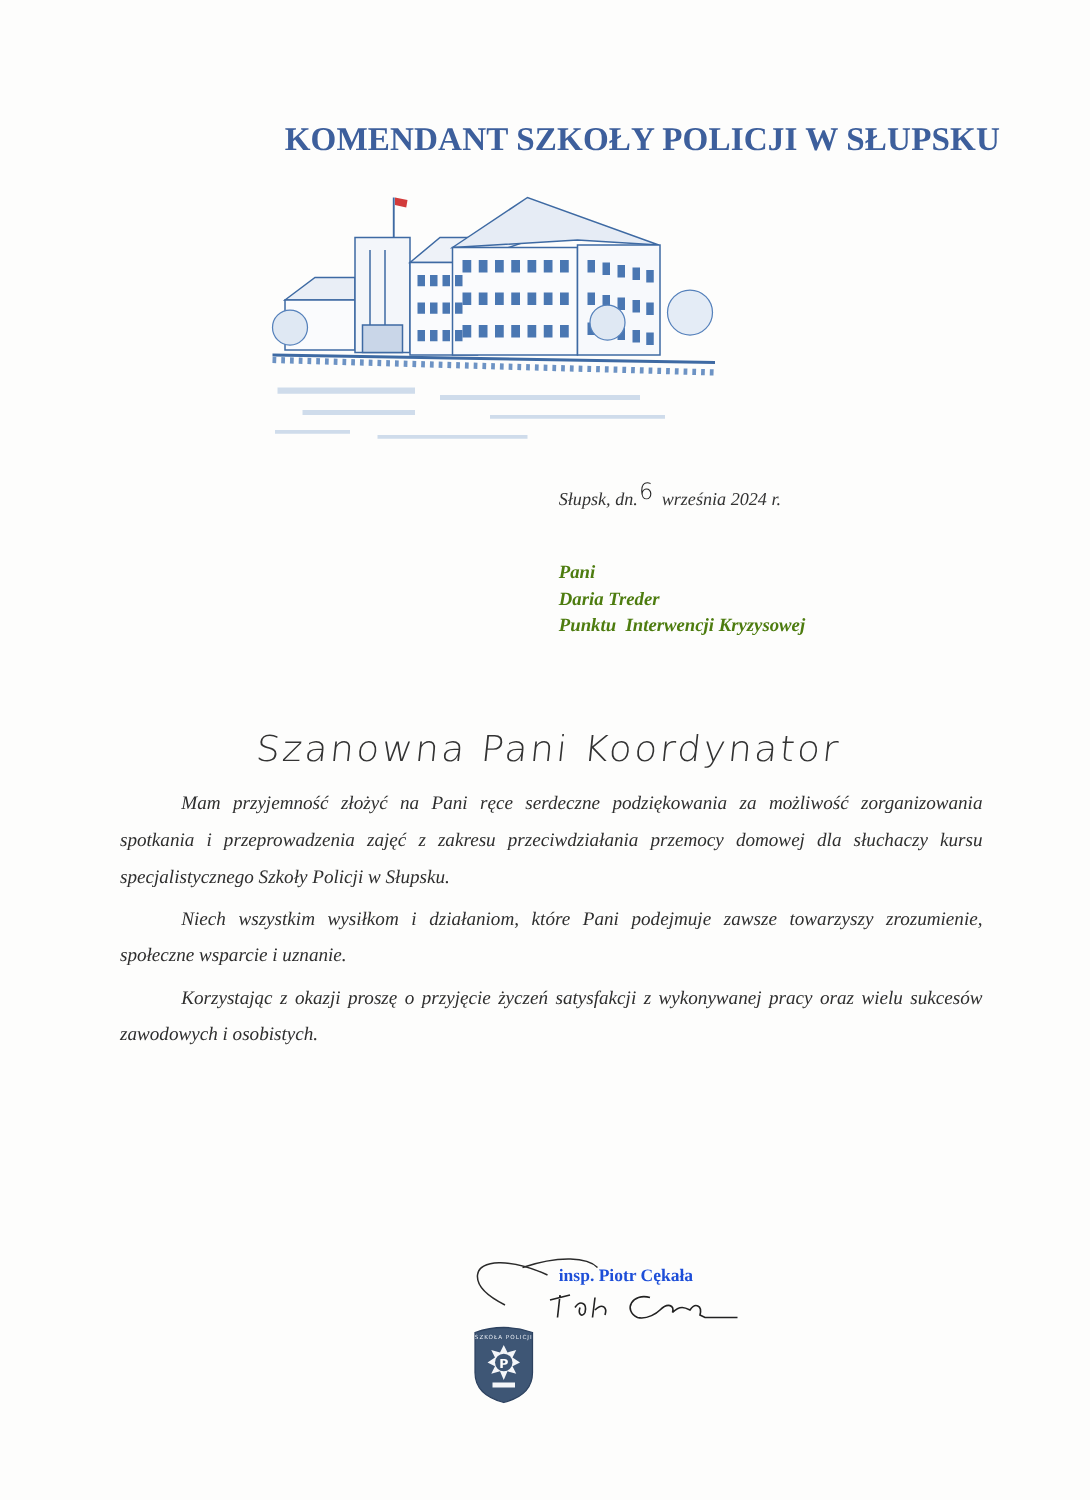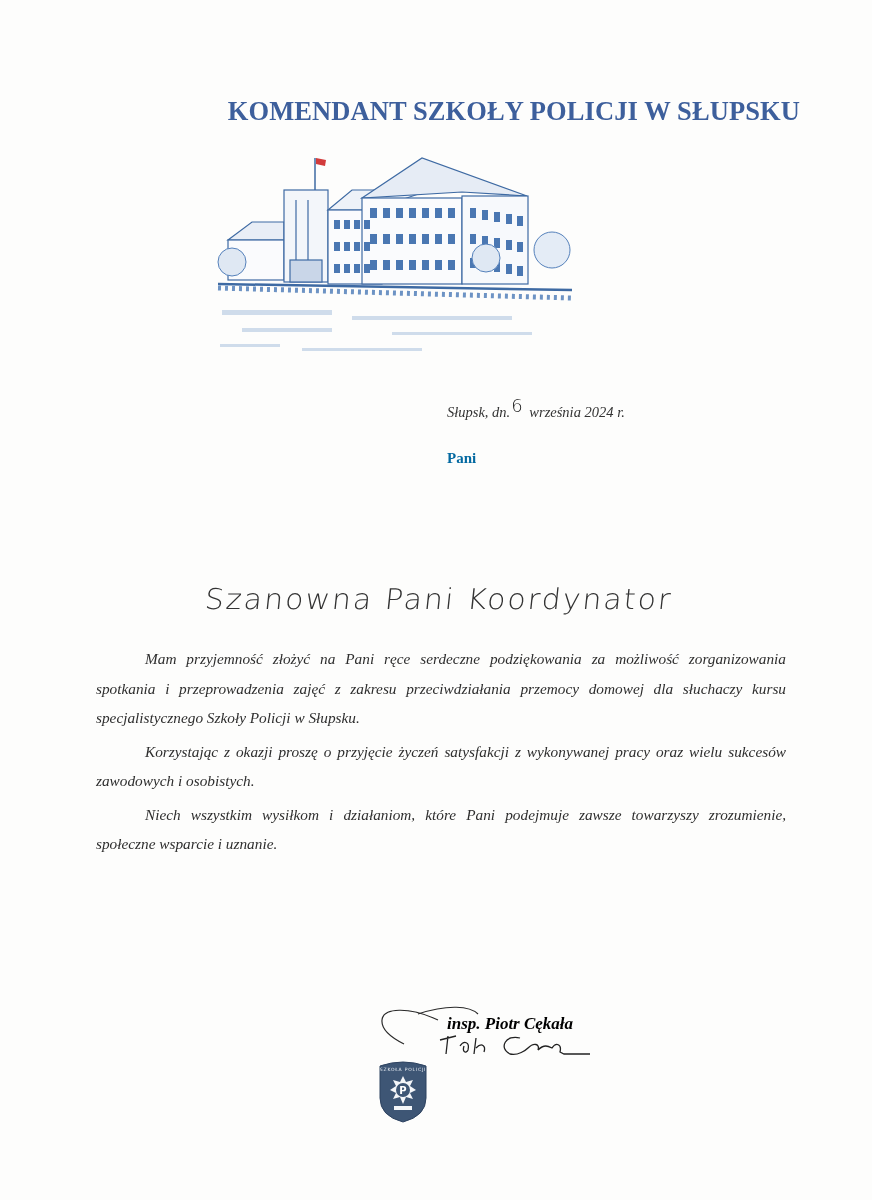--- a/index.html
+++ b/index.html
@@ -17,56 +17,56 @@
       font-family: "Liberation Serif", serif;
       font-weight: bold;
       font-size: 26.5px;
       color: #3d5f9c;
       letter-spacing: 0.1px;
     }
     .building {
       position: absolute; left: 212px; top: 150px; width: 370px; height: 210px;
     }
     .date-line {
-      position: absolute; left: 447px; top: 400px;
+      position: absolute; left: 447px; top: 388px;
       font-family: "Liberation Serif", serif; font-style: italic;
       font-size: 14.5px; color: #333;
     }
     .date-day {
       font-family: "DejaVu Sans", sans-serif; font-style: normal;
       font-size: 18px; position: relative; top: -5px; margin: 0 3px 0 1px;
       color: #222; font-weight: 300;
     }
     .recipient {
       position: absolute; left: 447px; top: 448px;
-      font-family: "Liberation Serif", serif; font-weight: bold;
-      font-size: 15px; line-height: 21.5px; color: #0369a1;
+      font-family: "Liberation Serif", serif; font-style: italic; font-weight: bold;
+      font-size: 15px; line-height: 21.5px; color: #4d7c0f;
     }
     .salutation {
       position: absolute; left: 205px; top: 582px;
       font-family: "DejaVu Sans", sans-serif;
       font-size: 30px; font-weight: 200; color: #333;
       letter-spacing: 2px; transform: skewX(-6deg) scaleY(0.95);
     }
     .body-text {
       position: absolute; left: 96px; top: 628px; width: 690px;
       font-family: "Liberation Serif", serif; font-style: italic;
-      font-size: 15.3px; line-height: 29.5px; color: #2e2e2e; margin-top: 16px;
+      font-size: 15.3px; line-height: 29.5px; color: #2e2e2e;
     }
     .body-text p {
       margin: 0 0 4px 0; text-indent: 49px; text-align: justify;
       text-align-last: left;
     }
     .signature-block {
       position: absolute; left: 378px; top: 998px; width: 230px; height: 70px;
     }
     .signatory-name {
       position: absolute; left: 447px; top: 1014px;
-      font-family: "Liberation Serif", serif; font-style: italic; font-weight: bold;
-      font-size: 17px; color: #000000;
+      font-family: "Liberation Serif", serif; font-weight: bold;
+      font-size: 14px; color: #1d4ed8;
     }
     .badge { position: absolute; left: 374px; top: 1058px; width: 58px; height: 66px; }
   </style>
 </head>
 <body>
 
 <div class="page-title">KOMENDANT SZKOŁY POLICJI W SŁUPSKU</div>
 
 <svg class="building" viewBox="0 0 370 210">
   <g stroke="#3e6aa3" fill="none" stroke-width="1.2">
@@ -180,28 +180,30 @@
   </g>
 </svg>
 
 <div class="date-line">
   <span>Słupsk, dn.</span><span class="date-day">6</span>
   <span>września 2024 r.</span>
 </div>
 
 <div class="recipient">
   <div>Pani</div>
+  <div>Daria Treder</div>
+  <div style="white-space:pre">Punktu  Interwencji Kryzysowej</div>
 </div>
 
 <div class="salutation">Szanowna Pani Koordynator</div>
 
 <div class="body-text">
   <p>Mam przyjemność złożyć na Pani ręce serdeczne podziękowania za możliwość zorganizowania spotkania i przeprowadzenia zajęć z zakresu przeciwdziałania przemocy domowej dla słuchaczy kursu specjalistycznego Szkoły Policji w Słupsku.</p>
+  <p>Niech wszystkim wysiłkom i działaniom, które Pani podejmuje zawsze towarzyszy zrozumienie, społeczne wsparcie i uznanie.</p>
   <p>Korzystając z okazji proszę o przyjęcie życzeń satysfakcji z wykonywanej pracy oraz wielu sukcesów zawodowych i osobistych.</p>
-  <p>Niech wszystkim wysiłkom i działaniom, które Pani podejmuje zawsze towarzyszy zrozumienie, społeczne wsparcie i uznanie.</p>
 </div>
 
 <svg class="signature-block" viewBox="0 0 230 70">
   <path d="M60 22 C30 8 5 10 4 22 C3 32 14 40 26 46" fill="none" stroke="#2a2a2a" stroke-width="1.2"></path>
   <path d="M40 16 C70 6 92 8 100 16" fill="none" stroke="#2a2a2a" stroke-width="1.2"></path>
   <path d="M62 42 L78 38 M70 38 L68 56 M82 48 C86 42 92 44 90 52 C88 56 84 54 86 48 M98 40 L96 56 M98 50 C104 44 108 48 106 54" fill="none" stroke="#222" stroke-width="1.3"></path>
   <path d="M142 40 C128 36 120 50 132 56 C140 58 148 52 150 50 M150 50 C156 44 162 46 160 52 C166 46 170 48 174 50 C178 44 184 46 182 54 L186 56 L212 56" fill="none" stroke="#222" stroke-width="1.3"></path>
 </svg>
 <div class="signatory-name">insp. Piotr Cękała</div>
 

